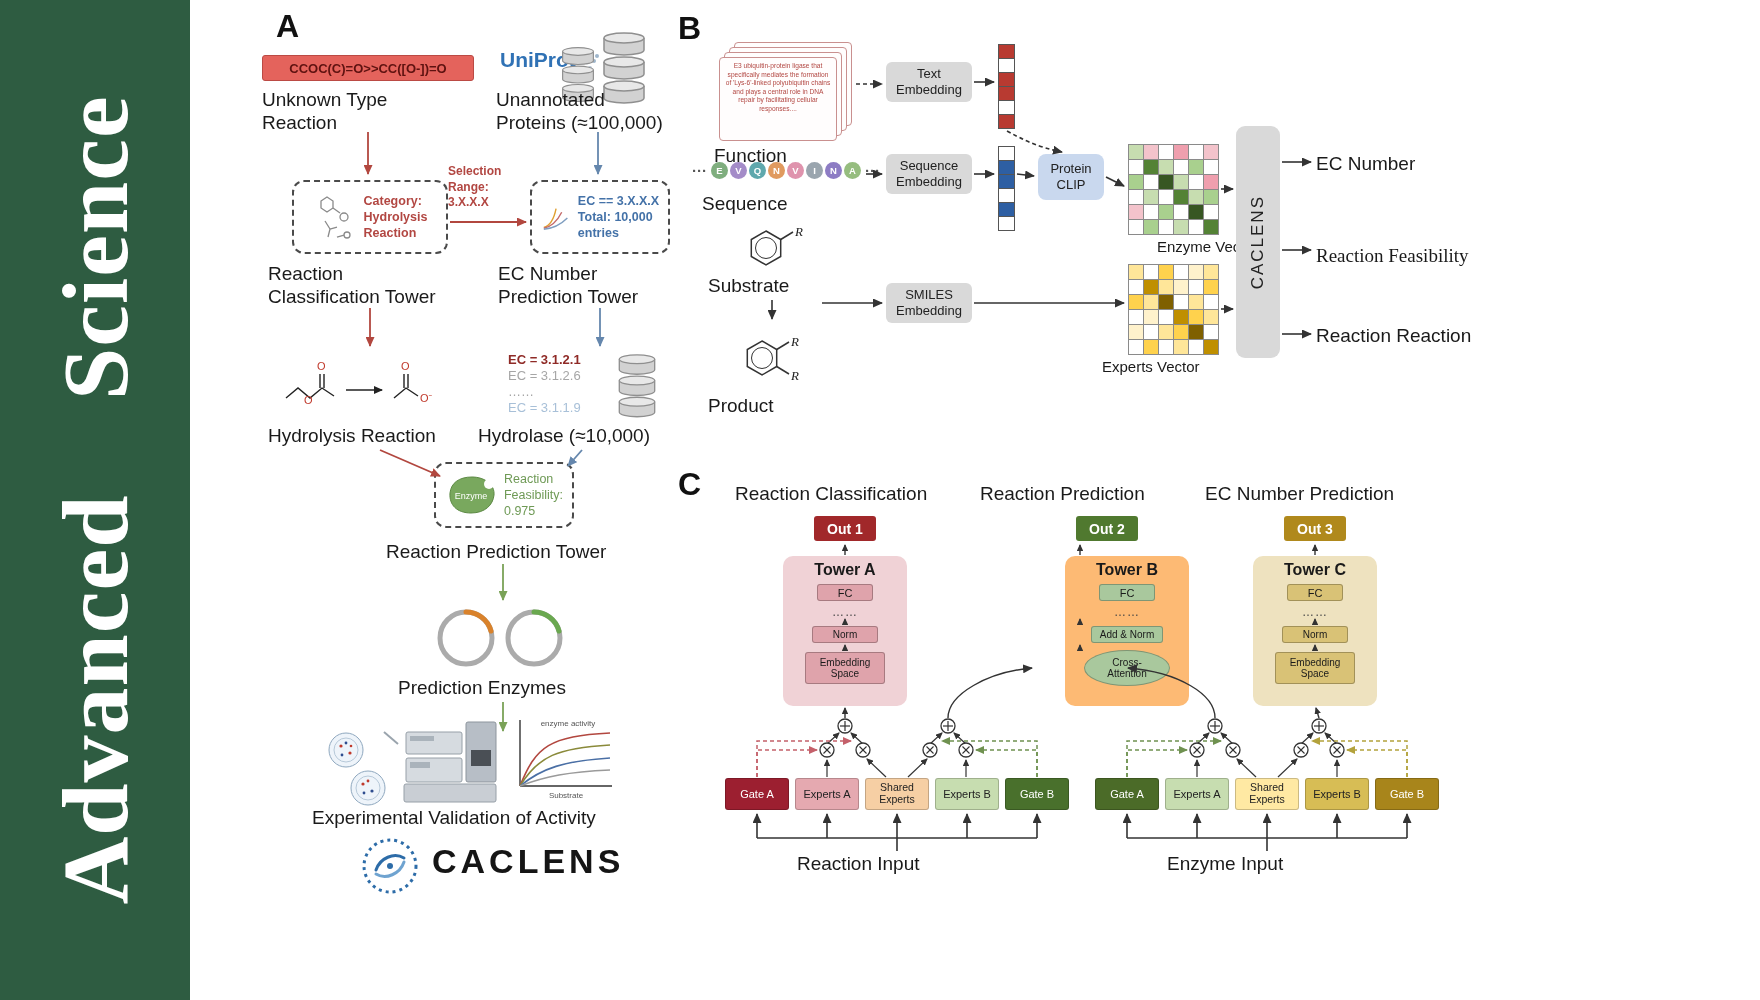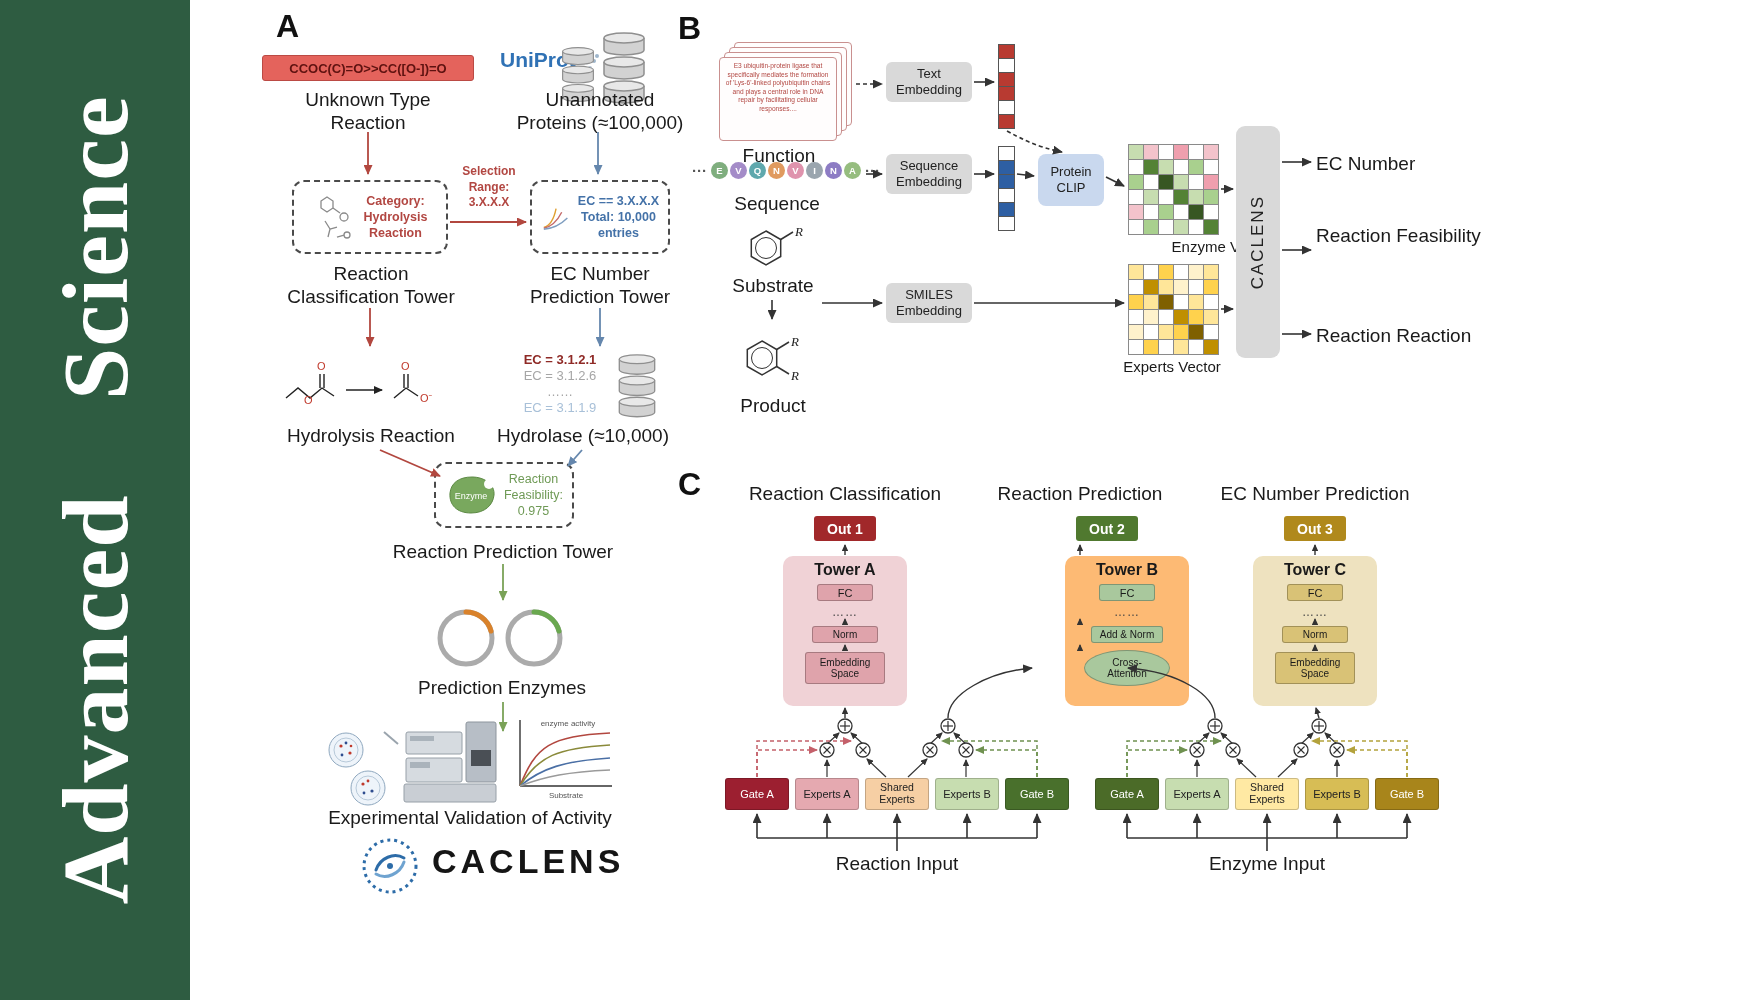--- a/index.html
+++ b/index.html
@@ -1,21 +1,21 @@
 <!DOCTYPE html>
 <html><head>
 <meta charset="utf-8">
 <style>
   * { margin:0; padding:0; box-sizing:border-box; }
   html,body { background:#ffffff; }
   body { font-family:"Liberation Sans", sans-serif; color:#1a1a1a; }
   .page { position:relative; width:1760px; height:1000px; background:#ffffff; overflow:hidden; }
   .abs { position:absolute; }
   .pre { white-space:pre-line; }
-  .ctr { text-align:center; }
+  .ctr { }
   .lbl { font-size:19px; line-height:1.22; color:#1a1a1a; }
   .panel-letter { font-size:32px; font-weight:bold; color:#111; }
 
   .sidebar { position:absolute; left:0; top:0; width:190px; height:1000px; background:#2e5c41; }
   .sidebar-text { position:absolute; left:50%; top:50%;
     transform:translate(-50%,-50%) rotate(-90deg); white-space:nowrap;
     font-family:"Liberation Serif", serif; font-weight:bold; font-size:94px;
     color:#ffffff; word-spacing:70px; letter-spacing:1px; }
 
   .dashed-box { border:2px dashed #4a4a4a; border-radius:12px; display:flex;
@@ -283,21 +283,21 @@
     <div class="abs graybox pre" style="left:886px;top:154px;width:86px;height:40px;">Sequence
 Embedding</div>
     <div class="abs vec" style="left:998px;top:146px;">
         <div style="background: rgb(255, 255, 255);"></div>
         <div style="background: rgb(46, 95, 163);"></div>
         <div style="background: rgb(46, 95, 163);"></div>
         <div style="background: rgb(255, 255, 255);"></div>
         <div style="background: rgb(46, 95, 163);"></div>
         <div style="background: rgb(255, 255, 255);"></div>
       </div>
-    <div class="abs graybox pre" style="left:1038px;top:154px;width:66px;height:52px;background:#c9d8ee;border-radius:8px;">Protein
+    <div class="abs graybox pre" style="left:1038px;top:154px;width:66px;height:46px;background:#c9d8ee;border-radius:8px;">Protein
 CLIP</div>
 
     <div class="abs mat" style="left:1128px;top:144px;">
         <div style="background: rgb(199, 221, 176);"></div>
         <div style="background: rgb(243, 195, 203);"></div>
         <div style="background: rgb(255, 255, 255);"></div>
         <div style="background: rgb(239, 159, 174);"></div>
         <div style="background: rgb(255, 255, 255);"></div>
         <div style="background: rgb(243, 195, 203);"></div>
         <div style="background: rgb(255, 255, 255);"></div>
@@ -391,21 +391,21 @@
         <div style="background: rgb(255, 255, 255);"></div>
         <div style="background: rgb(191, 143, 0);"></div>
       </div>
     <div class="abs ctr" style="left:1102px;top:358px;width:140px;font-size:15px;">Experts Vector</div>
 
     <div class="caclens-bar" style="left:1236px;top:126px;width:44px;height:232px;">
       <span class="vtext">CACLENS</span>
     </div>
 
     <div class="abs lbl nowrap" style="left:1316px;top:152px;">EC Number</div>
-    <div class="abs lbl nowrap" style="left:1316px;top:224px;">Reaction Feasibility</div>
+    <div class="abs lbl nowrap" style="left:1316px;top:244px;font-family:Liberation Serif, serif;">Reaction Feasibility</div>
     <div class="abs lbl nowrap" style="left:1316px;top:324px;">Reaction Reaction</div>
   </div>
 
   <div>
     <div class="abs panel-letter" style="left:678px;top:466px;">C</div>
 
     <div class="abs ctr lbl" style="left:735px;top:482px;width:220px;">Reaction Classification</div>
     <div class="abs ctr lbl" style="left:980px;top:482px;width:200px;">Reaction Prediction</div>
     <div class="abs ctr lbl" style="left:1205px;top:482px;width:220px;">EC Number Prediction</div>
 

